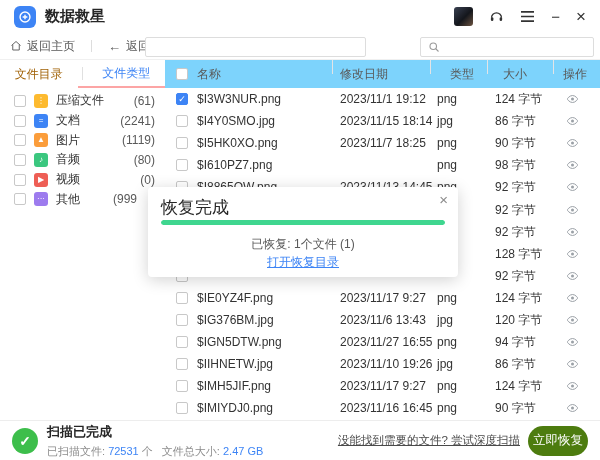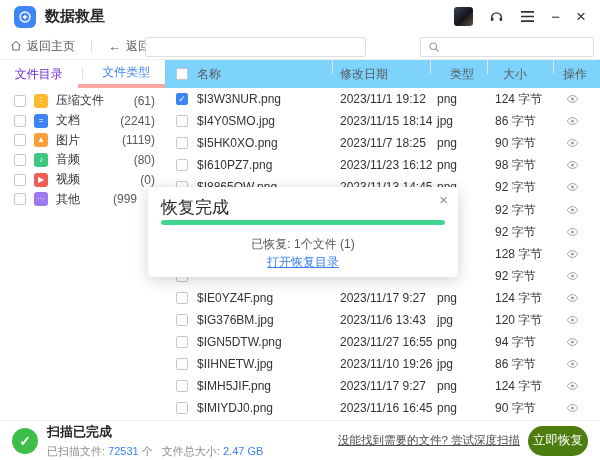--- a/index.html
+++ b/index.html
@@ -18,22 +18,22 @@
   .wglyph.close{font-size:17px;}
   
   .toolbar{position:absolute;top:33px;left:0;right:0;height:27px;border-bottom:1px solid #f0f0f0;display:flex;align-items:center;padding:0 10px;color:#595959;}
   .navbtn{display:flex;align-items:center;gap:5px;color:#595959;}
   .vdiv{width:1px;height:12px;background:#ddd;margin:0 16px;}
   .back-arrow{font-size:13px;color:#595959;}
   .search-input{position:absolute;left:145px;top:37px;width:221px;height:20px;border:1px solid #ddd;border-radius:2px;font-size:11px;padding:0 6px;outline:none;color:#333;}
   .search-box{position:absolute;left:420px;top:37px;width:174px;height:20px;border:1px solid #ddd;border-radius:2px;display:flex;align-items:center;padding-left:7px;background:#fff;}
   
   .tabs{position:absolute;top:60px;left:0;width:165px;height:28px;display:flex;background:#fff;}
-  .tab{flex:1;display:flex;align-items:center;justify-content:center;color:#6d28d9;cursor:default;}
-  .tab.active{color:#3D84F5;border-bottom:4px solid #fca5a5;padding-left:10px;}
+  .tab{flex:1;display:flex;align-items:center;justify-content:center;color:#a16207;cursor:default;}
+  .tab.active{color:#3D84F5;border-bottom:2px solid #fca5a5;padding-left:10px;}
   .tab-sep{position:absolute;left:82px;top:67px;width:1px;height:13px;background:#e0e0e0;z-index:2;}
   .flist{position:absolute;top:91px;left:0;width:165px;}
   .fitem{height:19.7px;display:flex;align-items:center;padding-left:14px;}
   .cb{width:12px;height:12px;border:1px solid #c8c8c8;border-radius:2px;background:#fff;flex:none;display:inline-flex;align-items:center;justify-content:center;font-size:9px;color:#fff;line-height:1;}
   .cb.checked{background:#3D84F5;border-color:#3D84F5;}
   .ficon{width:14px;height:14px;border-radius:3px;margin-left:8px;color:#fff;font-size:8px;display:inline-flex;align-items:center;justify-content:center;flex:none;line-height:1;}
   .flabel{margin-left:8px;color:#333;}
   .fcount{margin-left:auto;margin-right:10px;color:#595959;min-width:42px;text-align:right;}
   .fcount.cut{text-align:left;}
   
@@ -210,21 +210,20 @@
       <span class="ceye">
         <svg width="13" height="12" viewBox="0 0 24 24" fill="none" stroke="#9aa0a6" stroke-width="2">
           <path d="M1.5 12S5.5 5 12 5s10.5 7 10.5 7-4 7-10.5 7S1.5 12 1.5 12z"></path>
           <circle cx="12" cy="12" r="3" fill="#9aa0a6" stroke="none"></circle>
         </svg>
       </span>
     </div>
     <div class="trow">
       <span class="cb tcb"></span>
       <span class="cname">$I610PZ7.png</span>
-      <span class="cdate">2023/11/23 16:12</span>
       <span class="ctype">png</span>
       <span class="csize">98 字节</span>
       <span class="ceye">
         <svg width="13" height="12" viewBox="0 0 24 24" fill="none" stroke="#9aa0a6" stroke-width="2">
           <path d="M1.5 12S5.5 5 12 5s10.5 7 10.5 7-4 7-10.5 7S1.5 12 1.5 12z"></path>
           <circle cx="12" cy="12" r="3" fill="#9aa0a6" stroke="none"></circle>
         </svg>
       </span>
     </div>
     <div class="trow">

